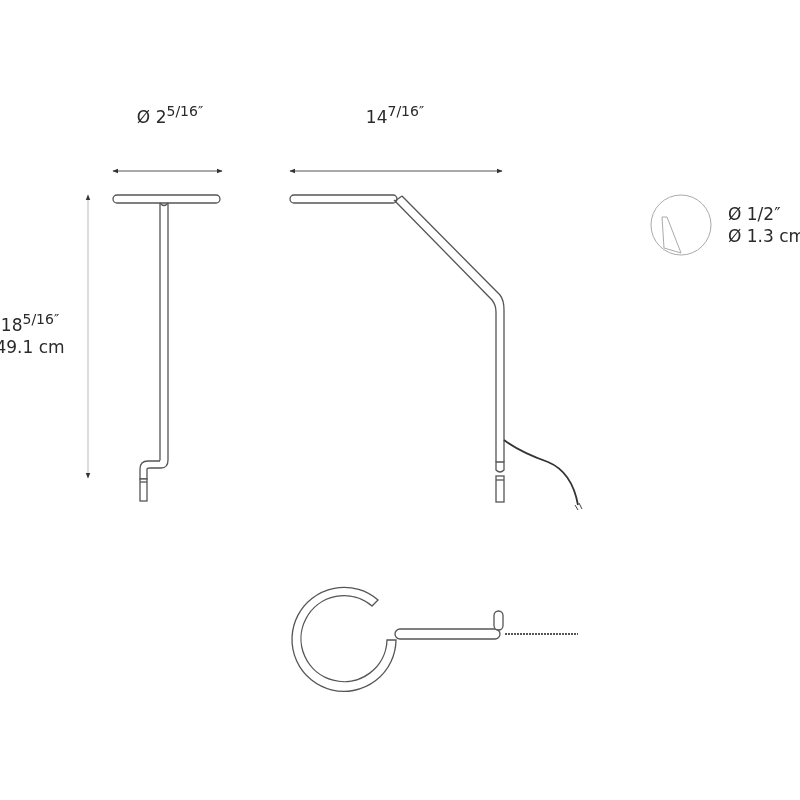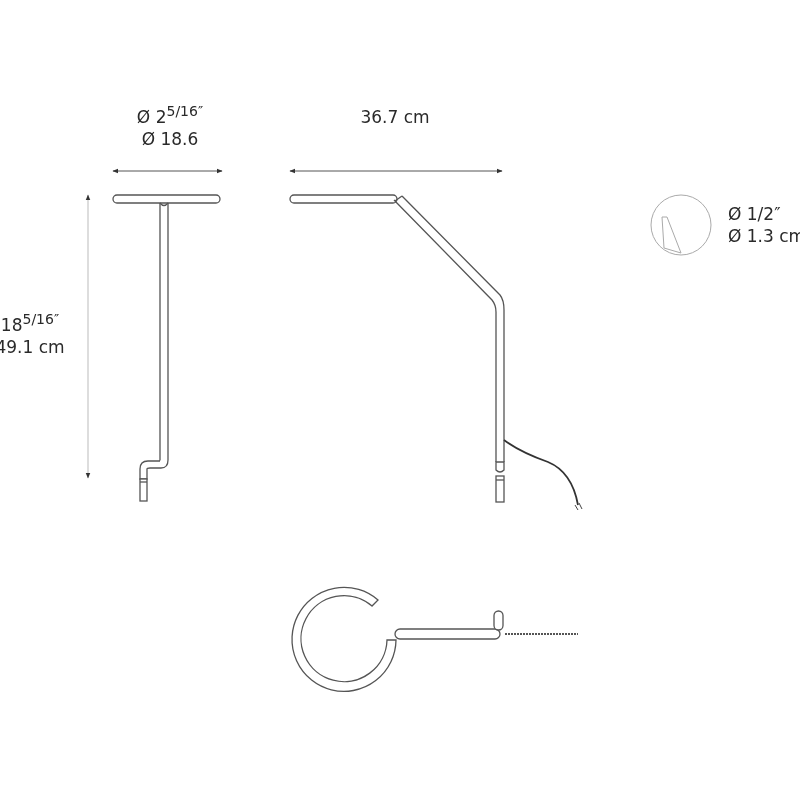--- a/index.html
+++ b/index.html
@@ -8,25 +8,24 @@
   .lbl { position: absolute; text-align: center; font-size: 17px; line-height: 22px; color: #2a2a2a; }
   .lbl sup { font-size: 14px; vertical-align: 7px; line-height: 0; }
   .lbl .row { display: block; white-space: nowrap; }
   svg.drawing { position: absolute; left: 0; top: 0; }
 </style>
 </head>
 <body>
 
 <div class="lbl" style="left:105px; top:106px; width:130px;">
   <span class="row"><span>Ø 2</span><sup>5/16″</sup></span>
-  <span class="row">Ø 18.6</span>
 </div>
 
 <div class="lbl" style="left:330px; top:106px; width:130px;">
-  <span class="row">36.7 cm</span>
+  <span class="row"><span>14</span><sup>7/16″</sup></span>
 </div>
 
 <div class="lbl" style="left:-10px; top:314px; width:80px;">
   <span class="row"><span>18</span><sup>5/16″</sup></span>
   <span class="row">49.1 cm</span>
 </div>
 
 <div class="lbl" style="left:728px; top:203px; text-align:left;">
   <span class="row">Ø 1/2″</span>
   <span class="row">Ø 1.3 cm</span>

